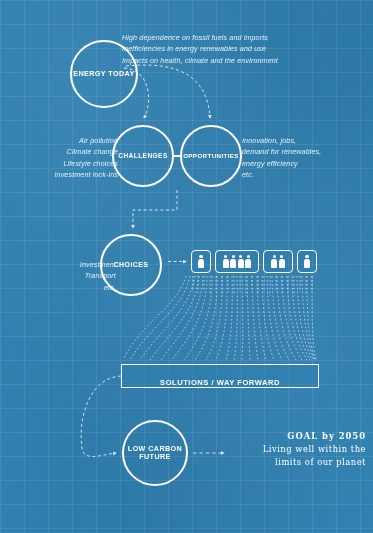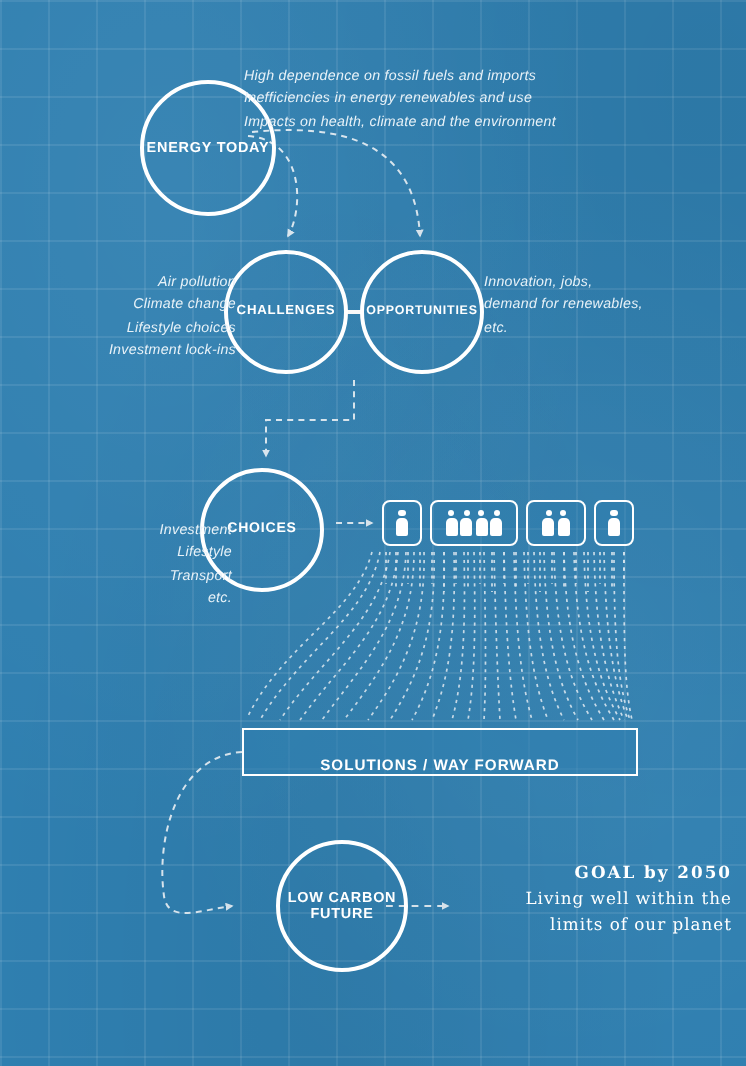--- a/index.html
+++ b/index.html
@@ -38,21 +38,21 @@
     font-weight:bold;
     letter-spacing:.4px;
     line-height:1.15;
     box-sizing:border-box;
     z-index:3;
   }
   #node-energy{left:46px;top:40px;width:68px;height:68px;font-size:7.2px;margin-left:24px;}
   #node-challenges{left:112px;top:125px;width:62px;height:62px;font-size:6.6px;}
   #node-opportunities{left:180px;top:125px;width:62px;height:62px;font-size:6.2px;}
   #node-choices{left:100px;top:234px;width:62px;height:62px;font-size:7px;}
-  #node-future{left:138px;top:420px;width:66px;height:66px;font-size:7.2px;}
+  #node-future{left:122px;top:420px;width:66px;height:66px;font-size:7.2px;}
   #node-future span{display:block;}
 
   
   .note{
     position:absolute;color:#e8f2f8;
     font-size:7.1px;line-height:1.62;
     letter-spacing:.15px;
     z-index:3;
     font-style:italic;
   }
@@ -221,26 +221,26 @@
   <div class="note" id="note-challenges">
     <div>Air pollution</div>
     <div>Climate change</div>
     <div>Lifestyle choices</div>
     <div>Investment lock-ins</div>
   </div>
 
   <div class="note" id="note-opportunities">
     <div>Innovation, jobs,</div>
     <div>demand for renewables,</div>
+    <div>energy  efficiency</div>
     <div>etc.</div>
   </div>
 
   <div class="note" id="note-choices">
     <div>Investment</div>
-    <div>Lifestyle</div>
     <div>Transport</div>
     <div>etc.</div>
   </div>
 
   <div class="icon-box" id="icon-box-0">
     <span class="person"></span>
   </div>
   <div class="icon-box" id="icon-box-1">
     <span class="person"></span>
     <span class="person"></span>

